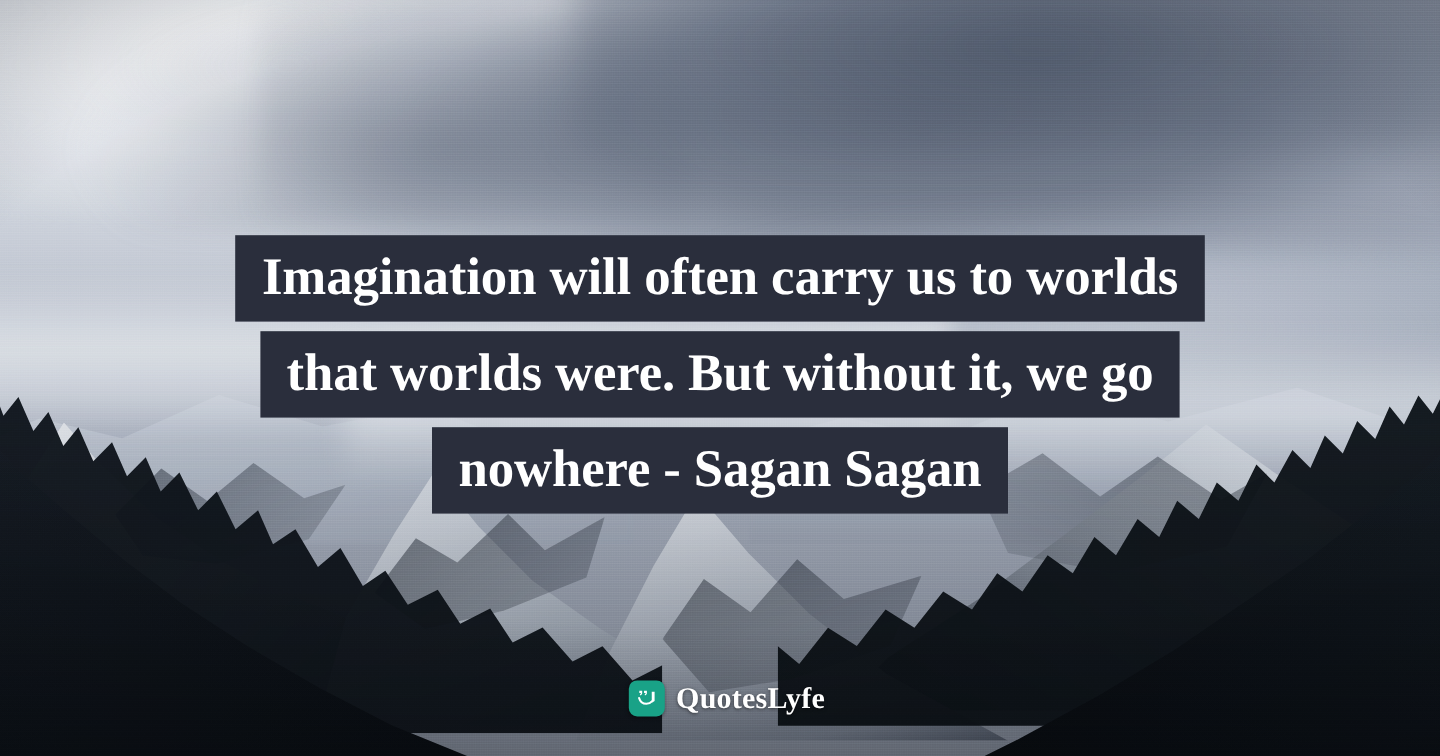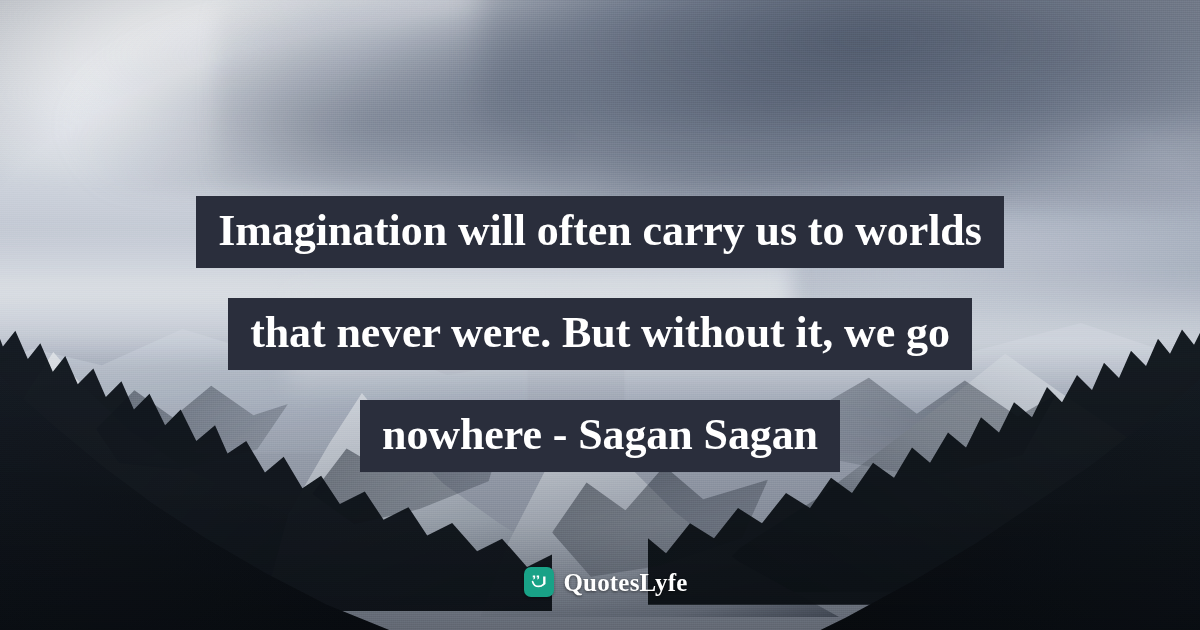--- a/index.html
+++ b/index.html
@@ -185,21 +185,21 @@
     background-image:
       repeating-linear-gradient(0deg,   rgba(255,255,255,.35) 0 1px, rgba(0,0,0,.28) 1px 2px),
       repeating-linear-gradient(90deg,  rgba(255,255,255,.22) 0 1px, rgba(0,0,0,.18) 1px 2px);
     background-size:2px 2px, 2px 2px;
   }
 
   
   .quote {
     position:absolute; left:0; right:0; top:196px;
     display:flex; flex-direction:column; align-items:center;
-    gap:30px;
+    gap:8px;
     z-index:6;
   }
   .qline {
     display:inline-block;
     background:#2a2e3c;
     color:#ffffff;
     font-family:"Liberation Serif", "DejaVu Serif", serif;
     font-weight:700;
     font-size:44px;
     line-height:1.02;
@@ -271,21 +271,21 @@
     <div class="forest-right"></div>
     <div class="forest-right-edge"></div>
 
     <div class="tone"></div>
     <div class="vignette"></div>
     <div class="grain"></div>
   </div>
 
   <div class="quote">
     <div class="qline">Imagination will often carry us to worlds</div>
-    <div class="qline">that never were. But without it, we go</div>
+    <div class="qline">that worlds were. But without it, we go</div>
     <div class="qline">nowhere - Sagan Sagan</div>
   </div>
 
   <div class="brand">
     <span class="brand-mark">
       <svg width="22" height="22" viewBox="0 0 24 24" aria-hidden="true">
 
         <path d="M5.2 5.0 h2.6 v2.0 c0 1.15 -0.75 2.0 -1.95 2.2 v-1.05 c0.52 -0.13 0.8 -0.5 0.8 -1.0 h-1.45 z" fill="#ffffff"></path>
 
         <path d="M9.5 5.0 h2.6 v2.0 c0 1.15 -0.75 2.0 -1.95 2.2 v-1.05 c0.52 -0.13 0.8 -0.5 0.8 -1.0 h-1.45 z" fill="#ffffff"></path>

